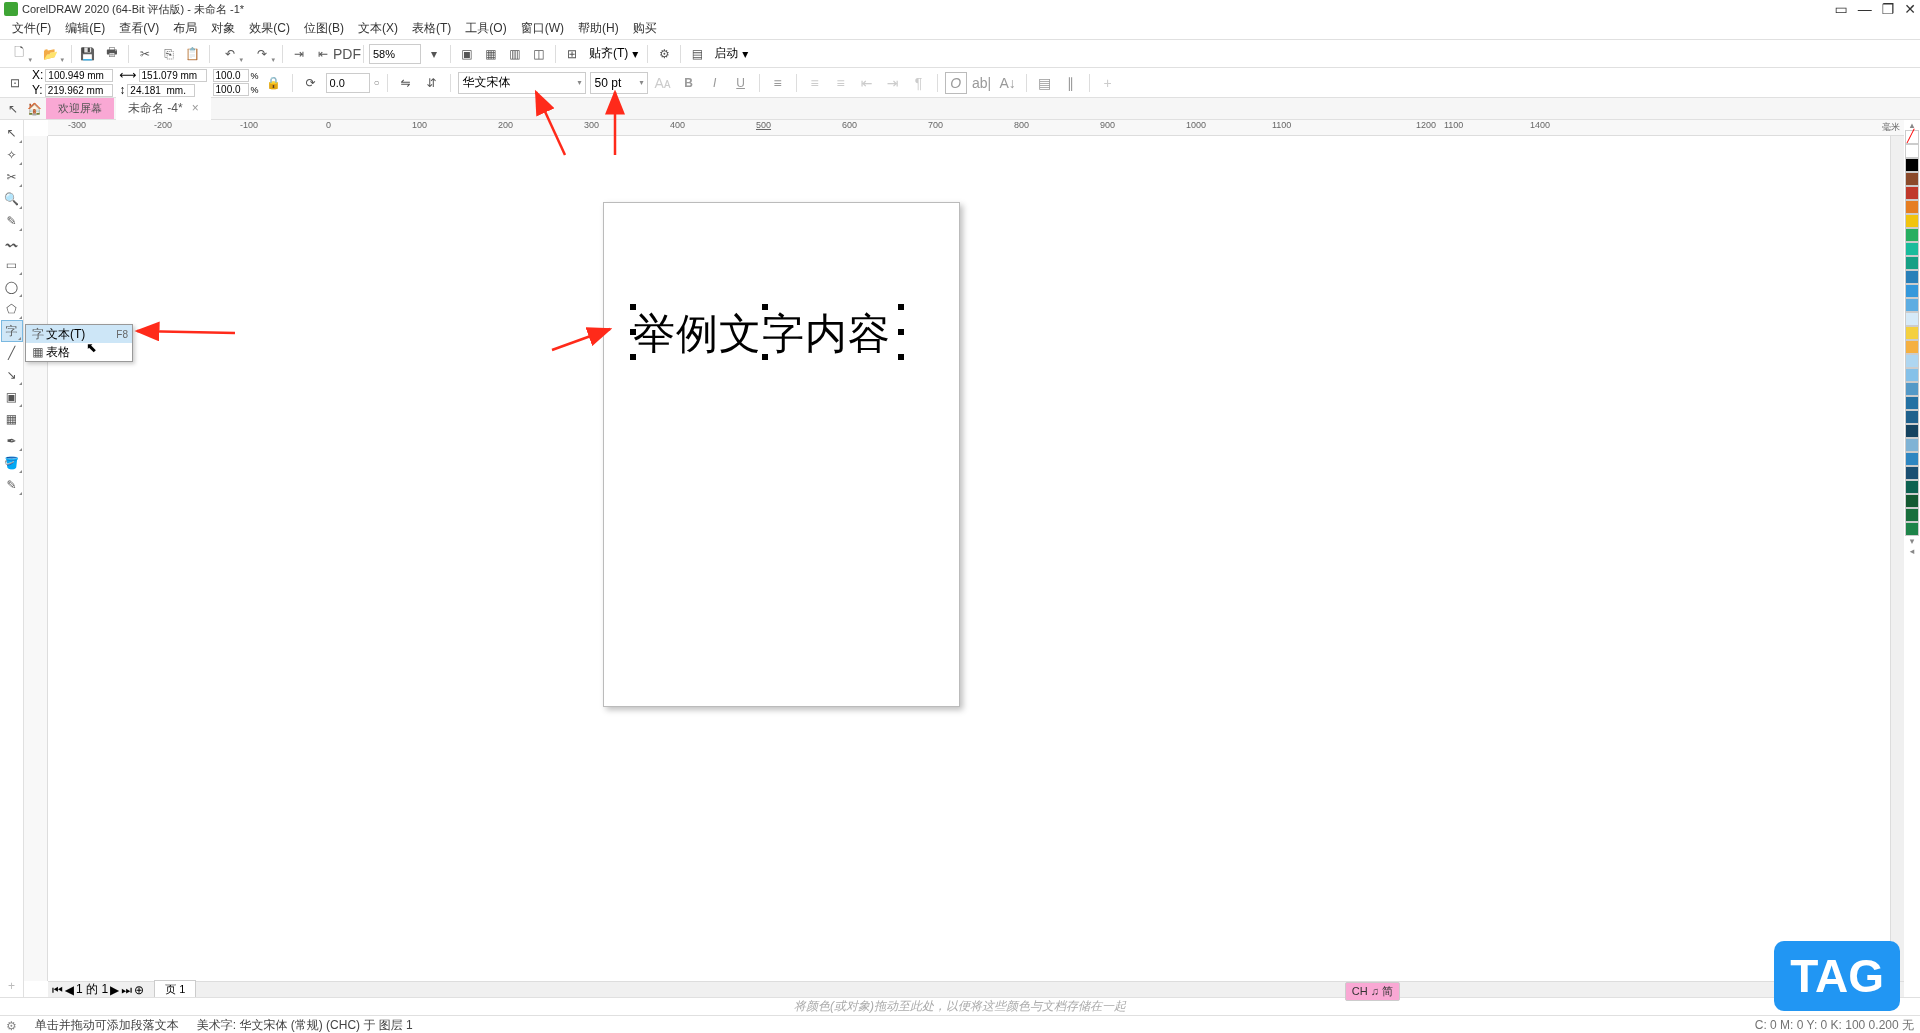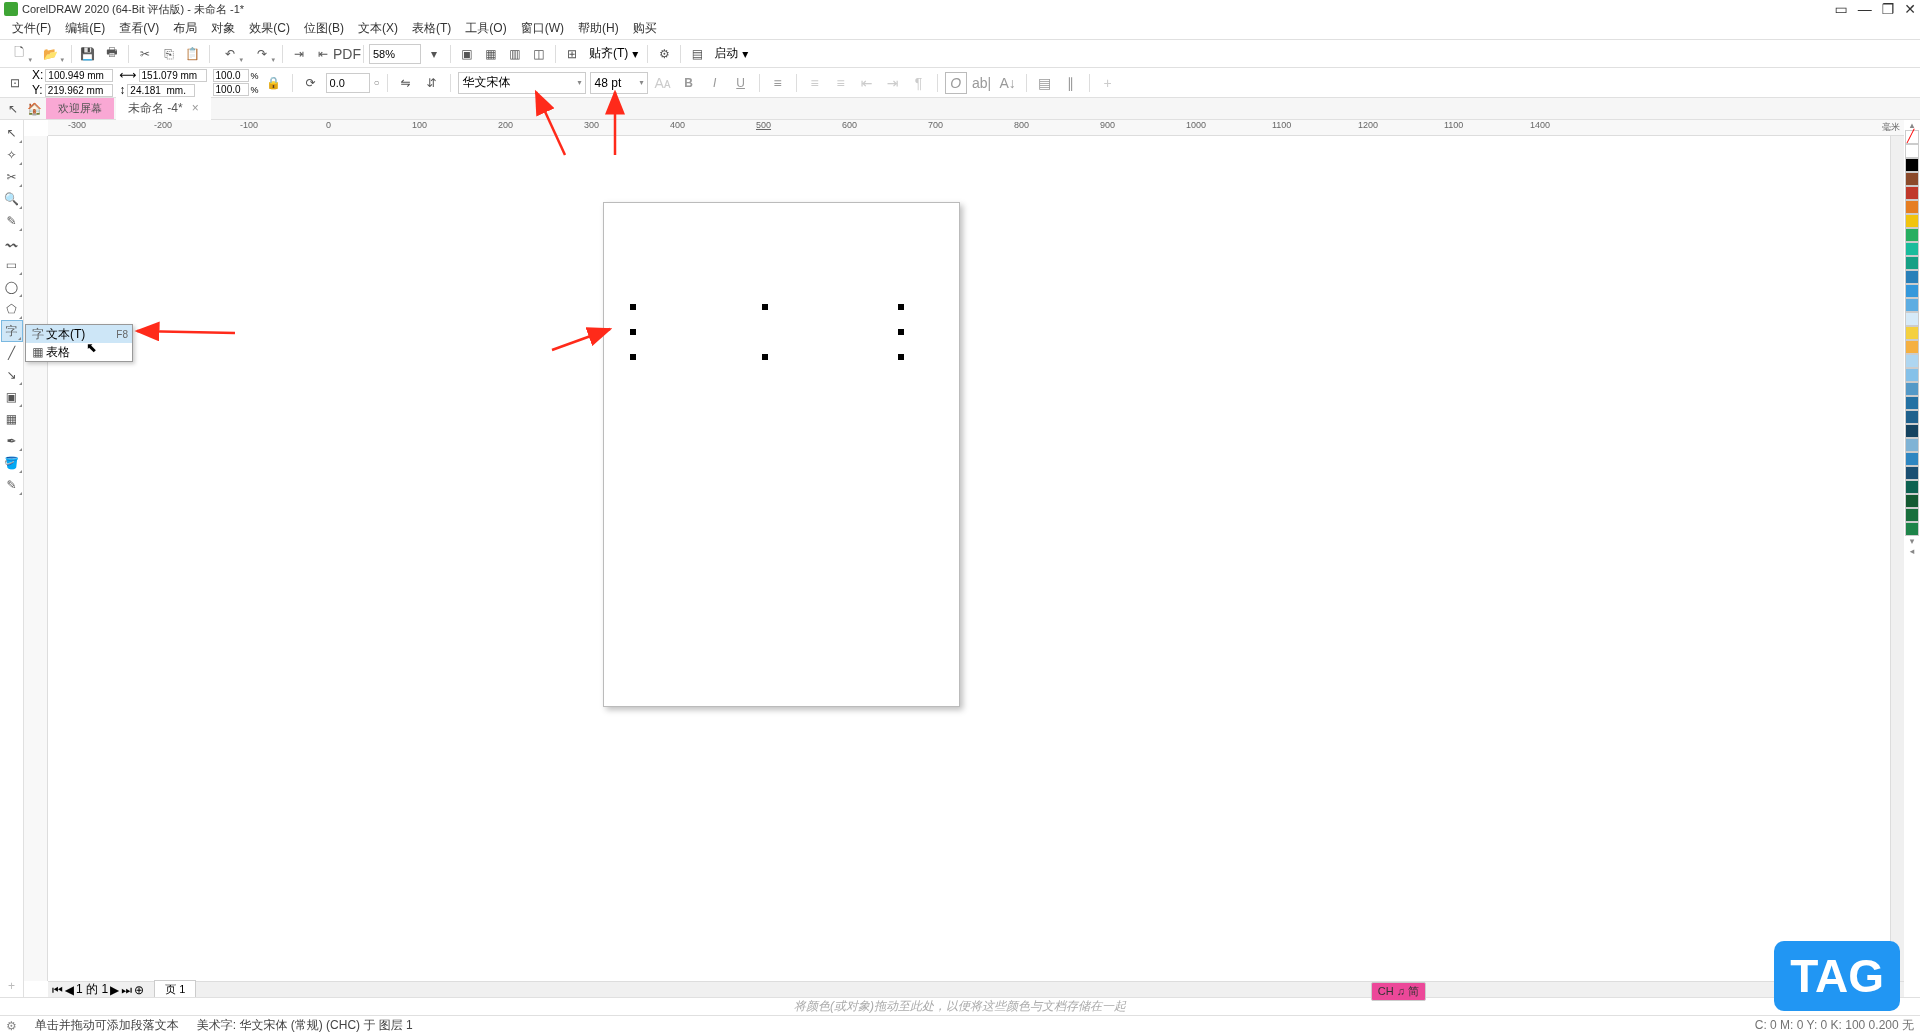--- a/index.html
+++ b/index.html
@@ -52,21 +52,21 @@
 .textobj { position: absolute; left: 585px; top: 170px; font-size: 42px; font-family: "SimSun", serif; color: #000; letter-spacing: 1px; }
 .handle { position: absolute; width: 6px; height: 6px; background: #000; }
 .palette { position: absolute; right: 0; top: 120px; width: 16px; background: #fff; display: flex; flex-direction: column; }
 .swatch { width: 14px; height: 14px; border: 1px solid #ccc; margin: 0 auto; }
 .scrollbar-v { position: absolute; right: 16px; top: 16px; width: 14px; bottom: 16px; background: #f0f0f0; border-left: 1px solid #ddd; }
 .scrollbar-h { position: absolute; bottom: 0; left: 24px; right: 16px; height: 16px; background: #f0f0f0; border-top: 1px solid #ddd; display: flex; align-items: center; }
 .page-nav { display: flex; align-items: center; gap: 2px; padding: 0 4px; font-size: 10px; }
 .page-tab { padding: 1px 10px; background: #fff; border: 1px solid #ccc; margin-left: 6px; font-size: 11px; }
 
 .hintbar { height: 18px; background: #fff; border-top: 1px solid #e0e0e0; display: flex; align-items: center; padding: 0 8px; font-size: 11px; color: #aaa; font-style: italic; }
-.lang-badge { border: 1px solid #ccc; padding: 1px 6px; border-radius: 2px; font-style: normal; color: #333; position: absolute; right: 494px; bottom: 32px; font-size: 11px; background: #ec4899; }
+.lang-badge { border: 1px solid #ccc; padding: 1px 6px; border-radius: 2px; font-style: normal; color: #333; position: absolute; right: 520px; bottom: 32px; font-size: 11px; background: #f9a8d4; }
 
 .statusbar { height: 20px; display: flex; align-items: center; gap: 18px; padding: 0 6px; font-size: 11px; color: #444; border-top: 1px solid #e0e0e0; }
 .statusbar .gear { color: #888; }
 
 
 .flyout { position: absolute; left: 25px; top: 324px; width: 108px; background: #fff; border: 1px solid #999; box-shadow: 2px 2px 4px rgba(0,0,0,0.2); z-index: 50; }
 .flyout .frow { display: flex; align-items: center; height: 18px; padding: 0 4px; font-size: 11px; }
 .flyout .frow.hi { background: #cde6f7; }
 .flyout .frow .ic { width: 16px; text-align: center; color: #555; }
 .flyout .frow .lbl { flex: 1; }
@@ -183,21 +183,21 @@
   <input class="rot-input" value="0.0" style="">
   <span style="font-size:10px;color:#888;">○</span>
   <div class="sep"></div>
   <div class="tbtn">⇋</div>
   <div class="tbtn">⇵</div>
   <div class="sep"></div>
   <div class="font-select">
       <span>华文宋体</span>
     </div>
   <div class="size-select">
-      <span>48 pt</span>
+      <span>50 pt</span>
     </div>
   <div class="stylebtn" style="color:#ccc;">Aᴀ</div>
   <div class="stylebtn">
       <b>B</b>
     </div>
   <div class="stylebtn">
       <i>I</i>
     </div>
   <div class="stylebtn">
       <u>U</u>
@@ -262,27 +262,28 @@
         <span class="tick" style="left: 450px;">200</span>
         <span class="tick" style="left: 536px;">300</span>
         <span class="tick" style="left: 622px;">400</span>
         <span class="tick" style="left: 708px; text-decoration: underline;">500</span>
         <span class="tick" style="left: 794px;">600</span>
         <span class="tick" style="left: 880px;">700</span>
         <span class="tick" style="left: 966px;">800</span>
         <span class="tick" style="left: 1052px;">900</span>
         <span class="tick" style="left: 1138px;">1000</span>
         <span class="tick" style="left: 1224px;">1100</span>
-        <span class="tick" style="left: 1310px; text-align: center;">1200</span>
+        <span class="tick" style="left: 1368px; text-align: center;">1200</span>
         <span class="tick" style="left: 1396px;">1100</span>
         <span class="tick" style="left: 1482px;">1400</span>
       </div>
     <div class="ruler-v"></div>
     <div class="canvas">
       <div class="page"></div>
+      <div class="textobj">举例文字内容</div>
 
       <div class="handle" style="left:582px;top:168px;"></div>
       <div class="handle" style="left:714px;top:168px;"></div>
       <div class="handle" style="left:850px;top:168px;"></div>
       <div class="handle" style="left:582px;top:193px;"></div>
       <div class="handle" style="left:850px;top:193px;"></div>
       <div class="handle" style="left:582px;top:218px;"></div>
       <div class="handle" style="left:714px;top:218px;"></div>
       <div class="handle" style="left:850px;top:218px;"></div>
     </div>

